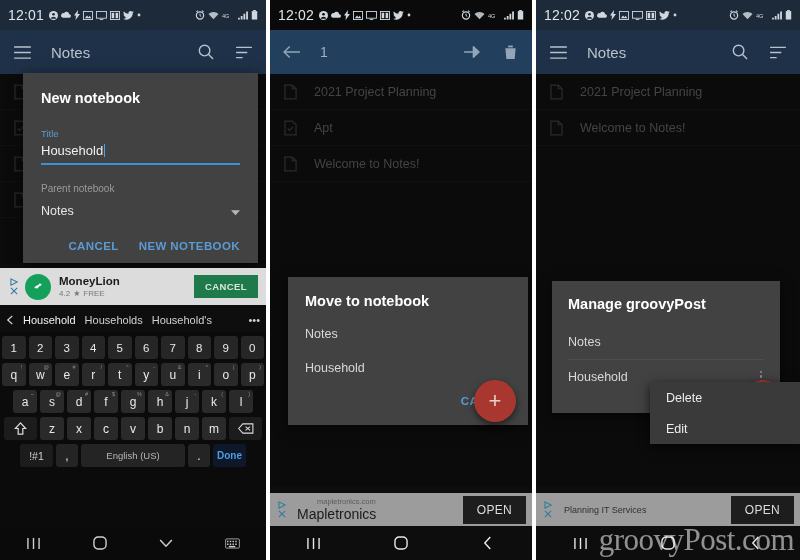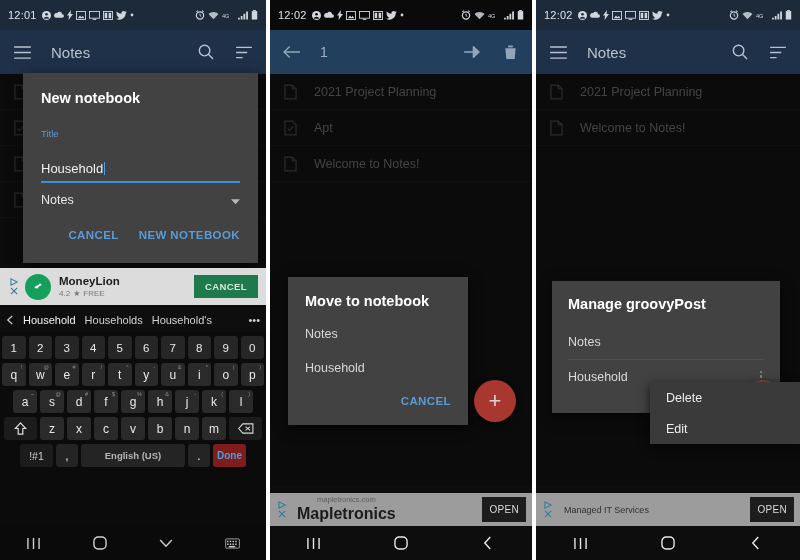--- a/index.html
+++ b/index.html
@@ -18,21 +18,21 @@
   #panel1 { left: 0;   width: 266px; }
   #panel2 { left: 270px; width: 262px; }
   #panel3 { left: 536px; width: 264px; }
 
   
   .statusbar {
     height: 30px; background: #1c2a3a;
     display: flex; align-items: center; padding: 0 8px;
     color: #cfd6de; font-size: 10.5px; position: relative; z-index: 5;
   }
-  .clock { font-size: 11px; letter-spacing: .2px; margin-right: 5px; color:#dfe4ea; }
+  .clock { font-size: 14px; letter-spacing: .2px; margin-right: 5px; color:#dfe4ea; }
   .sb-icons { display: flex; align-items: center; gap: 3px; flex: 1; }
   .sb-right { display: flex; align-items: center; gap: 3px; }
   .sbi { display:inline-block; line-height: 1; }
   .sbi svg { display:block; }
 
   
   .appbar {
     height: 44px; background: #1f3148;
     display: flex; align-items: center; padding: 0 11px;
     color: #b9c2cc; position: relative; z-index: 4;
@@ -60,31 +60,31 @@
     position: absolute; background: #424242; z-index: 10;
     box-shadow: 0 3px 12px rgba(0,0,0,.6);
   }
   .dlg-title { color: #fff; font-size: 14.5px; font-weight: bold; }
   .dlg-item { color: #d8d8d8; font-size: 12.5px; }
   .dlg-action { color: #5b9bd5; font-size: 11.5px; font-weight: bold; letter-spacing: .4px; }
 
   
   #newNotebookDialog { left: 23px; top: 73px; width: 235px; height: 190px; padding: 17px 18px 0 18px; }
   #newNotebookDialog .dlg-title { margin-bottom: 22px; }
-  .field-label { color:#5b9bd5; font-size: 9.5px; margin-bottom: 20px; }
+  .field-label { color:#5b9bd5; font-size: 9.5px; margin-bottom: 2px; }
   .field-value { color: #f0f0f0; font-size: 13px; padding-bottom: 3px; position: relative; display:inline-block; }
   .field-underline { height: 2px; background: #3d8fd6; margin-top: 2px; }
   .caret { display:inline-block; width:1px; height:13px; background:#4aa3e8; vertical-align:-2px; margin-left:1px; }
   .sub-label { color:#9a9a9a; font-size: 10px; margin-top: 18px; }
   .select-row { display:flex; align-items:center; justify-content:space-between; margin-top: 8px; }
   .select-row .sv { color:#e8e8e8; font-size:12.5px; }
   .dlg-buttons { display:flex; justify-content:flex-end; gap:20px; margin-top: 20px; }
 
   
-  #moveDialog { left: 18px; top: 203px; width: 180px; height: 148px; padding: 16px 17px 0 17px; }
+  #moveDialog { left: 18px; top: 203px; width: 240px; height: 148px; padding: 16px 17px 0 17px; }
   #moveDialog .dlg-title { margin-bottom: 18px; }
   #moveDialog .mv-item { margin-bottom: 20px; }
   #moveDialog .dlg-buttons { margin-top: 4px; }
 
   
   #manageDialog { left: 16px; top: 207px; width: 228px; height: 132px; padding: 15px 16px 0 16px; }
   #manageDialog .dlg-title { margin-bottom: 13px; }
   .mn-row { display:flex; align-items:center; justify-content:space-between; height: 34px; }
   .mn-row.div { border-top: 1px solid #4e4e4e; }
   .kebab { display:flex; flex-direction:column; gap:2px; padding: 4px 2px; }
@@ -119,47 +119,47 @@
   .ad-meta { font-size: 8px; color:#777; display:flex; align-items:center; gap:3px; }
   .ad-install {
     margin-left:auto; background:#1e7a4a; color:#d8e8de; font-size:9.5px; font-weight:bold;
     padding: 6px 11px; letter-spacing:.4px;
   }
   .ad-gray {
     position:absolute; left:0; right:0; height: 33px; background:#9c9c9c;
     display:flex; align-items:center; padding: 0 6px; z-index: 14;
   }
   .ad-url { font-size: 7.5px; color:#5c5c5c; line-height:1.2;padding-left:20px; }
-  .ad-title2 { font-size: 16px; color:#1b1b1b; font-weight:bold; line-height:1.2; }
+  .ad-title2 { font-size: 14px; color:#1b1b1b; font-weight:normal; line-height:1.2; }
   .ad-title3 { font-size: 9px; color:#303030; }
   .ad-open {
-    margin-left:auto; background:#1d1d1d; color:#dcdcdc; font-size:10px;
-    padding: 7px 7px; letter-spacing:.3px;
+    margin-left:auto; background:#1d1d1d; color:#dcdcdc; font-size:12px;
+    padding: 7px 14px; letter-spacing:.3px;
   }
 
   
   .suggestbar {
     position:absolute; left:0; right:0; height: 24px; background:#0e0e0e;
     display:flex; align-items:center; z-index: 14; padding: 0 6px; gap: 9px;
   }
   .sg { color:#d2d2d2; font-size: 11px; }
   .sg.first { color:#f2f2f2; }
   .kb { position:absolute; left:0; right:0; background:#0b0b0b; z-index: 14; padding: 4px 2px 2px 2px; }
   .kbrow { display:flex; justify-content:center; gap:3px; margin-bottom: 4px; }
   .key {
     background:#2a2a2a; border-radius:3px; color:#e9e9e9;
     width: 24px; height: 23px; display:flex; align-items:center; justify-content:center;
     font-size: 12px; position:relative;
   }
   .key.num { background:#262626; font-size:11.5px; }
   .key sup { position:absolute; top:1px; right:3px; font-size:5.5px; color:#8a8a8a; }
   .key.wide { width: 33px; }
   .key.fn { background:#1c1c1c; color:#cfcfcf; font-size: 10.5px; }
-  .key.space { width: 104px; background:#242424; color:#b6b6b6; font-size:9.5px;font-weight:bold; }
-  .key.done { background:#7f1d1d; color:#4a9fe0; font-size:10px; width:33px; font-weight:bold; }
+  .key.space { width: 104px; background:#242424; color:#b6b6b6; font-size:9.5px; }
+  .key.done { background:#0f172a; color:#4a9fe0; font-size:10px; width:33px; font-weight:bold; }
   .key.punct { width:22px; background:#242424; }
 
   
   .navbar {
     position:absolute; left:0; right:0; bottom:0; height: 34px; background:#0a0a0a;
     display:flex; align-items:center; justify-content:space-around; z-index: 16;
     color:#cfcfcf;
   }
   .navbar.gray { background: transparent; }
   .nav-ico { display:flex; align-items:center; justify-content:center; width: 40px; height:22px; }
@@ -324,20 +324,21 @@
       <div class="scrim"></div>
     </div>
 
     <div class="dialog" id="newNotebookDialog">
       <div class="dlg-title">New notebook</div>
       <div class="field-label">Title</div>
       <div>
         <span class="field-value">Household</span><span class="caret"></span>
         <div class="field-underline"></div>
       </div>
+      <div class="sub-label">Parent notebook</div>
       <div class="select-row">
         <span class="sv">Notes</span>
         <span><svg width="9" height="6" viewBox="0 0 10 6">
               <path d="M0 0l5 5.5L10 0z" fill="#b8b8b8"></path>
             </svg></span>
       </div>
       <div class="dlg-buttons">
         <span class="dlg-action">CANCEL</span>
         <span class="dlg-action">NEW NOTEBOOK</span>
       </div>
@@ -895,21 +896,21 @@
 
     <div class="ad-gray" style="bottom:34px;">
       <span class="ad-badge">
         <svg width="9" height="8" viewBox="0 0 10 9">
             <path d="M1 1l7 3.5L1 8z" fill="none" stroke="#2d7d9a" stroke-width="1.2"></path>
           </svg>
         <svg width="9" height="8" viewBox="0 0 10 9">
             <path d="M1 1l7 7M8 1l-7 7" stroke="#2d7d9a" stroke-width="1.2"></path>
           </svg>
       </span>
-      <span class="ad-title3" style="margin-left:5px;">Managed IT Services</span>
+      <span class="ad-title3" style="margin-left:5px;">Planning IT Services</span>
       <span class="ad-open">OPEN</span>
     </div>
 
     <div class="navbar gray">
       <span class="nav-ico">
           <svg width="15" height="13" viewBox="0 0 16 14">
             <path d="M2 1v12M8 1v12M14 1v12" stroke="#e8e8e8" stroke-width="1.5"></path>
           </svg>
         </span>
       <span class="nav-ico">
@@ -918,13 +919,14 @@
           </svg>
         </span>
       <span class="nav-ico">
           <svg width="10" height="14" viewBox="0 0 11 15">
             <path d="M8 1L2 7.5 8 14" fill="none" stroke="#e8e8e8" stroke-width="1.6"></path>
           </svg>
         </span>
     </div>
   </div>
 
+  <div class="watermark">groovyPost.com</div>
 </div>
 
 </body></html>

